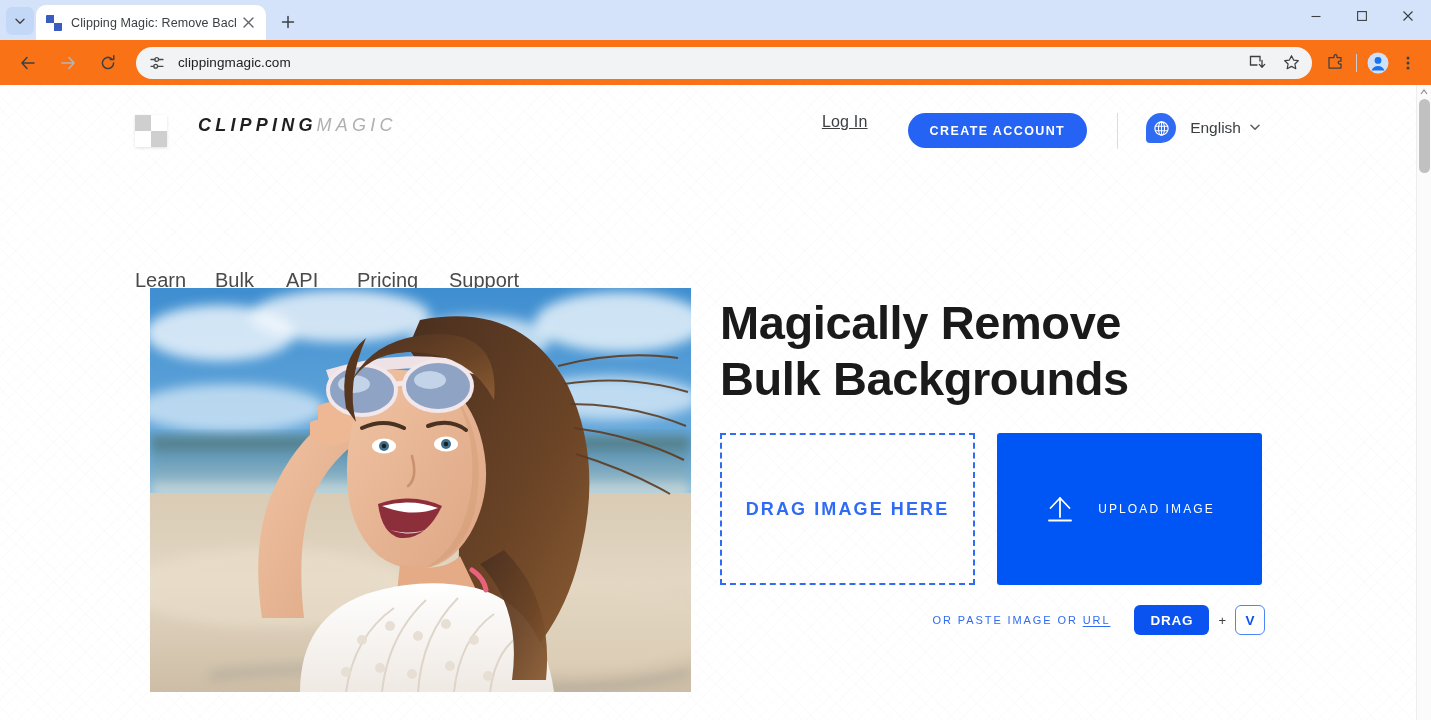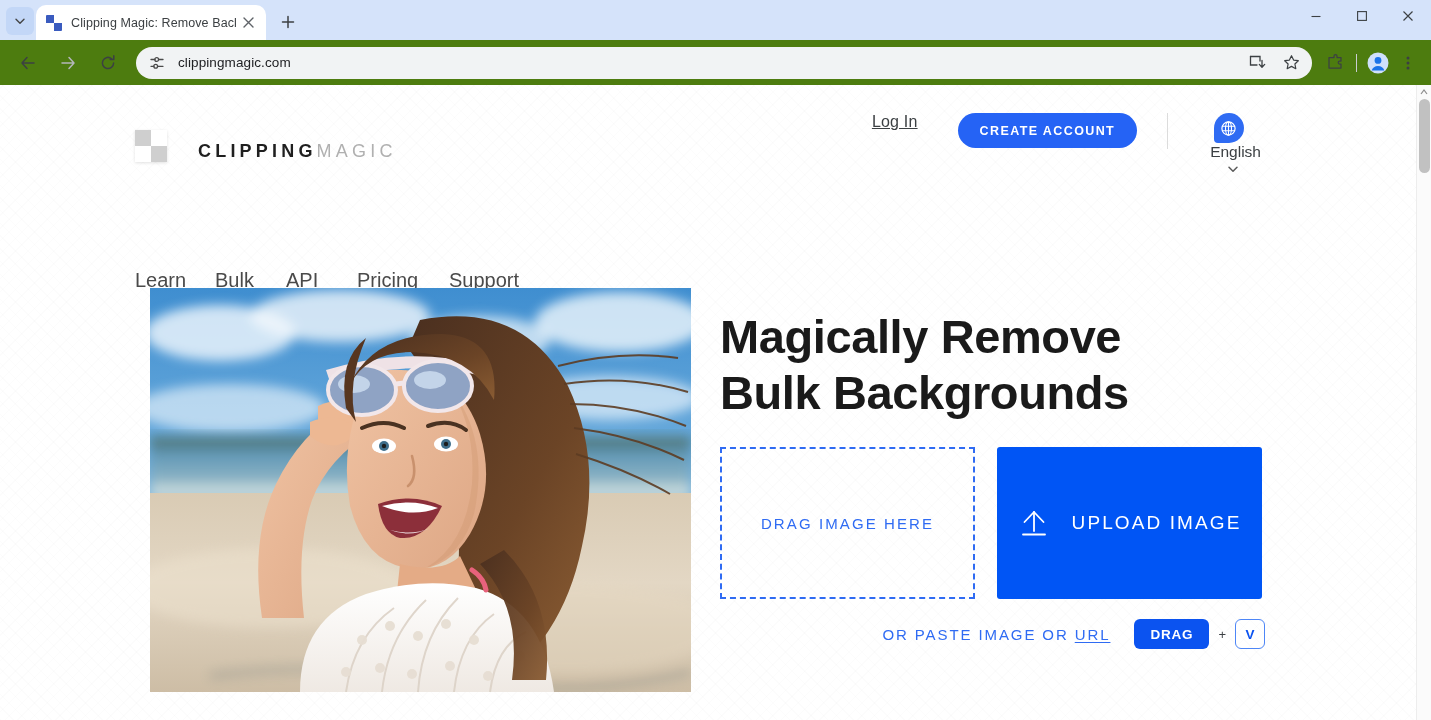--- a/index.html
+++ b/index.html
@@ -51,21 +51,21 @@
     display: flex; align-items: center; justify-content: center;
   }
   .wincontrols {
     position: absolute; right: 0; top: 0; height: 40px; display: flex;
   }
   .wincontrols div {
     width: 46px; height: 32px; display: flex; align-items: center; justify-content: center;
   }
 
   .toolbar {
-    height: 45px; background: #4d7c0f; display: flex; align-items: center;
+    height: 45px; background: #f97316; display: flex; align-items: center;
     padding: 0 8px; gap: 0px;
   }
   .nav-btn {
     width: 34px; height: 34px; border-radius: 50%; margin: 0 3px;
     display: flex; align-items: center; justify-content: center;
   }
   .omnibox {
     flex: 1; height: 32px; background: #f1f3f4; border-radius: 16px;
     display: flex; align-items: center; padding: 0 14px 0 8px; margin: 0 8px;
     position: relative;
@@ -87,21 +87,21 @@
       repeating-linear-gradient(45deg, rgba(0,0,0,0.012) 0 1px, rgba(0,0,0,0) 1px 9px),
       repeating-linear-gradient(-45deg, rgba(0,0,0,0.012) 0 1px, rgba(0,0,0,0) 1px 9px),
       #ffffff;
     overflow: hidden;
   }
 
   .site-header {
     position: absolute; left: 135px; top: 28px; width: 1126px;
     display: flex; align-items: center;
   }
-  .logo-wrap { display: flex; align-items: flex-end; }
+  .logo-wrap { display: flex; align-items: flex-start; font-style: italic; }
   .logo-mark {
     width: 32px; height: 32px; display: grid;
     grid-template-columns: 1fr 1fr; grid-template-rows: 1fr 1fr;
     box-shadow: 0 1px 3px rgba(0,0,0,0.12);
   }
   .logo-mark i { display: block; }
   .logo-mark i:nth-child(1) { background: #cfcfcf; }
   .logo-mark i:nth-child(2) { background: #ffffff; }
   .logo-mark i:nth-child(3) { background: #ffffff; }
   .logo-mark i:nth-child(4) { background: #cfcfcf; }
@@ -111,21 +111,21 @@
 
   .header-right { margin-left: auto; display: flex; align-items: flex-start; }
   .login-link { font-size: 16px; color: #3c4043; letter-spacing: 0.2px; }
   .create-btn {
     margin-left: 40px; background: #2563f5; color: #fff; border: none;
     border-radius: 19px; height: 35px; padding: 0 22px;
     font-size: 12.5px; font-weight: bold; letter-spacing: 1.4px;
     font-family: "Liberation Sans", sans-serif; cursor: pointer;
   }
   .hdr-sep { width: 1px; height: 36px; background: #dcdcdc; margin: 0 28px 0 30px; }
-  .lang { display: flex; align-items: center; flex-direction: column; }
+  .lang { display: flex; align-items: center; }
   .globe-bubble {
     width: 30px; height: 30px; background: #2f6bf3; border-radius: 50% 50% 50% 4px;
     display: flex; align-items: center; justify-content: center;
   }
   .lang-label { margin-left: 14px; font-size: 15.5px; color: #3c4043; }
   .lang-caret { margin-left: 8px; }
 
   .site-nav {
     position: absolute; left: 135px; top: 184px; display: flex; gap: 0px;
   }
@@ -136,53 +136,53 @@
   .site-nav a:nth-child(2) { width: 71px; }
   .site-nav a:nth-child(3) { width: 71px; }
   .site-nav a:nth-child(4) { width: 92px; }
 
   .hero-photo {
     position: absolute; left: 150px; top: 203px; width: 541px; height: 404px;
     overflow: hidden; background: #9fb9c9;
   }
   .hero-photo svg { display: block; width: 541px; height: 404px; }
 
-  .hero-right { position: absolute; left: 720px; top: 224px; width: 545px; }
+  .hero-right { position: absolute; left: 720px; top: 210px; width: 545px; }
   .hero-h1 {
     font-size: 47px; line-height: 56px; font-weight: bold; color: #1a1a1a;
     letter-spacing: -0.4px;
   }
   .hero-sub {
     margin-top: 20px; font-size: 15.5px; color: #555; letter-spacing: 0.05px;
   }
   .hero-sub .free { color: #f47b20; font-weight: bold; font-style: italic; }
 
   .drop-row { margin-top: 26px; display: flex; gap: 22px; }
   .dropzone {
     width: 255px; height: 152px; border: 2px dashed #2f6bf3;
     display: flex; align-items: center; justify-content: center;
     background: transparent;
   }
   .dropzone span {
-    font-size: 15px; font-weight: normal; color: #2f6bf3; letter-spacing: 2.1px;
+    font-size: 18px; font-weight: bold; color: #2f6bf3; letter-spacing: 2.1px;
   }
   .uploadbtn {
     width: 265px; height: 152px; background: #0055f5; border: none; border-radius: 3px;
     display: flex; align-items: center; justify-content: center; gap: 22px;
     cursor: pointer; font-family: "Liberation Sans", sans-serif;
   }
   .uploadbtn span {
-    font-size: 19px; color: #fff; letter-spacing: 2.1px;
+    font-size: 12px; color: #fff; letter-spacing: 2.1px;
   }
 
   .paste-row {
     margin-top: 20px; display: flex; align-items: center; justify-content: flex-end;
     gap: 0;
   }
-  .paste-label { font-size: 15px; color: #2f6bf3; letter-spacing: 1.9px; }
+  .paste-label { font-size: 11px; color: #2f6bf3; letter-spacing: 1.9px; }
   .paste-label u { text-underline-offset: 2px; }
   .key-ctrl {
     margin-left: 24px; background: #0b53f0; color: #fff; border-radius: 6px;
     height: 30px; padding: 0 16px; display: flex; align-items: center;
     font-size: 13.5px; font-weight: bold; letter-spacing: 0.8px;
   }
   .key-plus { margin: 0 9px; font-size: 13px; color: #3c4043; }
   .key-v {
     width: 30px; height: 30px; border: 1.5px solid #4d86f7; border-radius: 6px;
     display: flex; align-items: center; justify-content: center;

